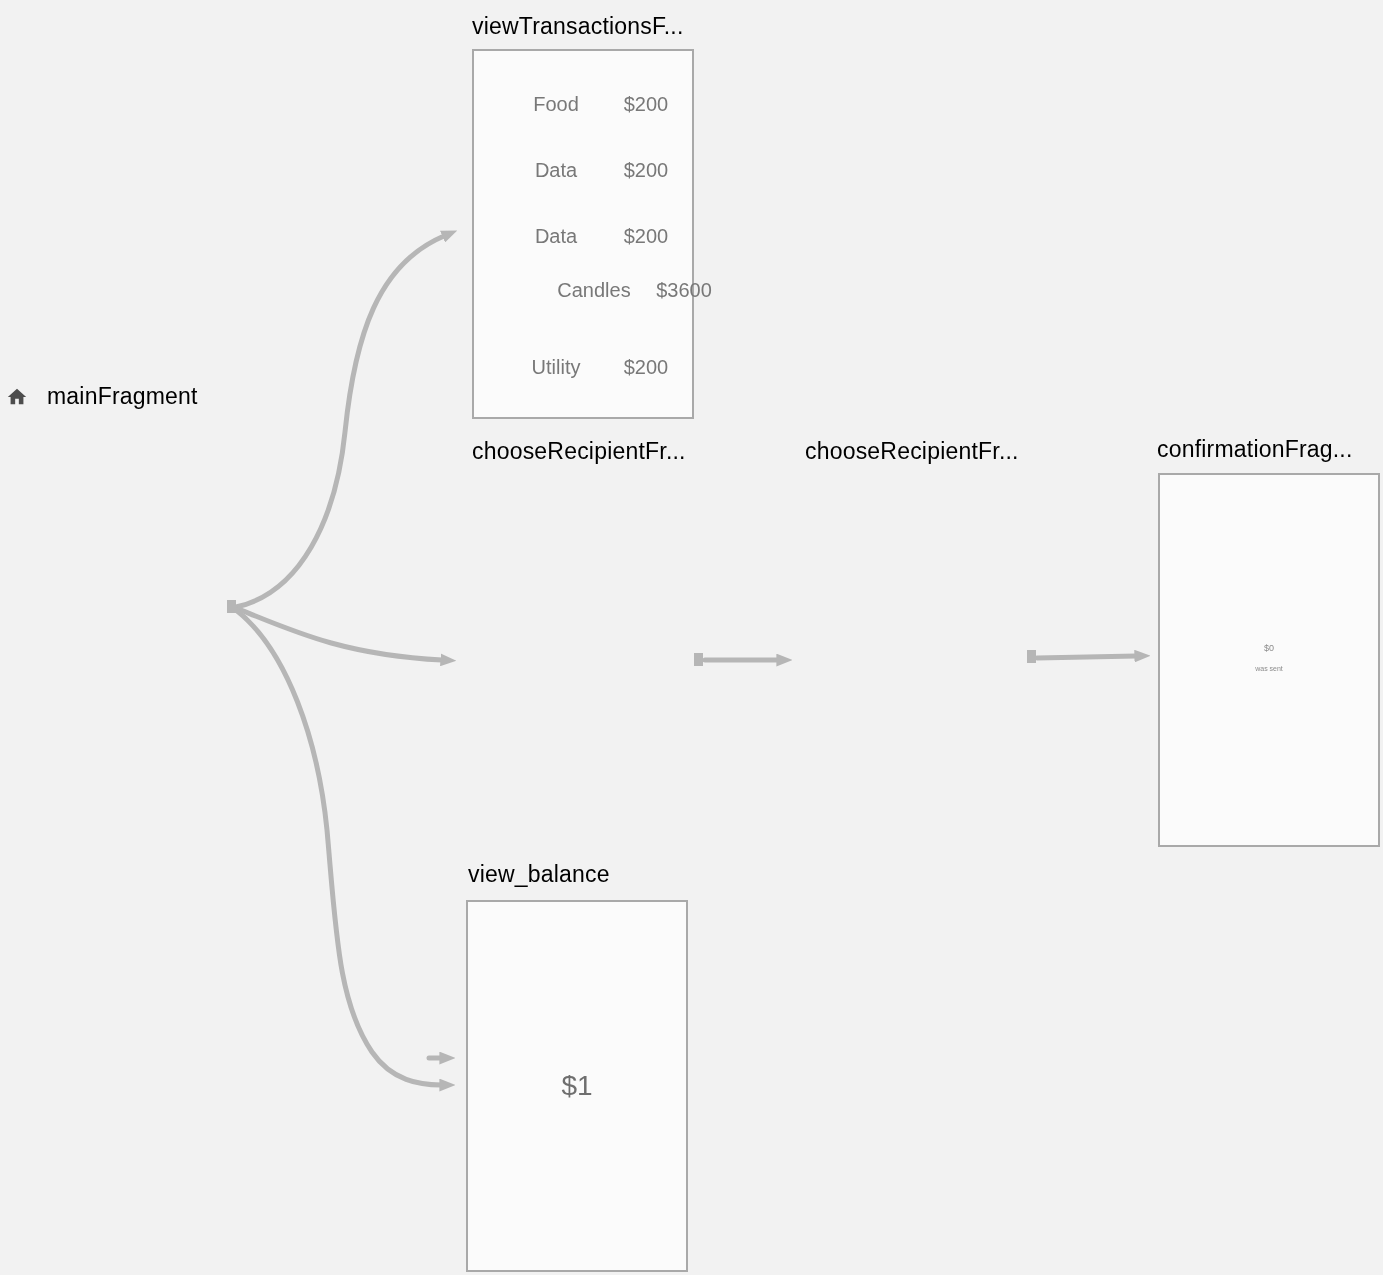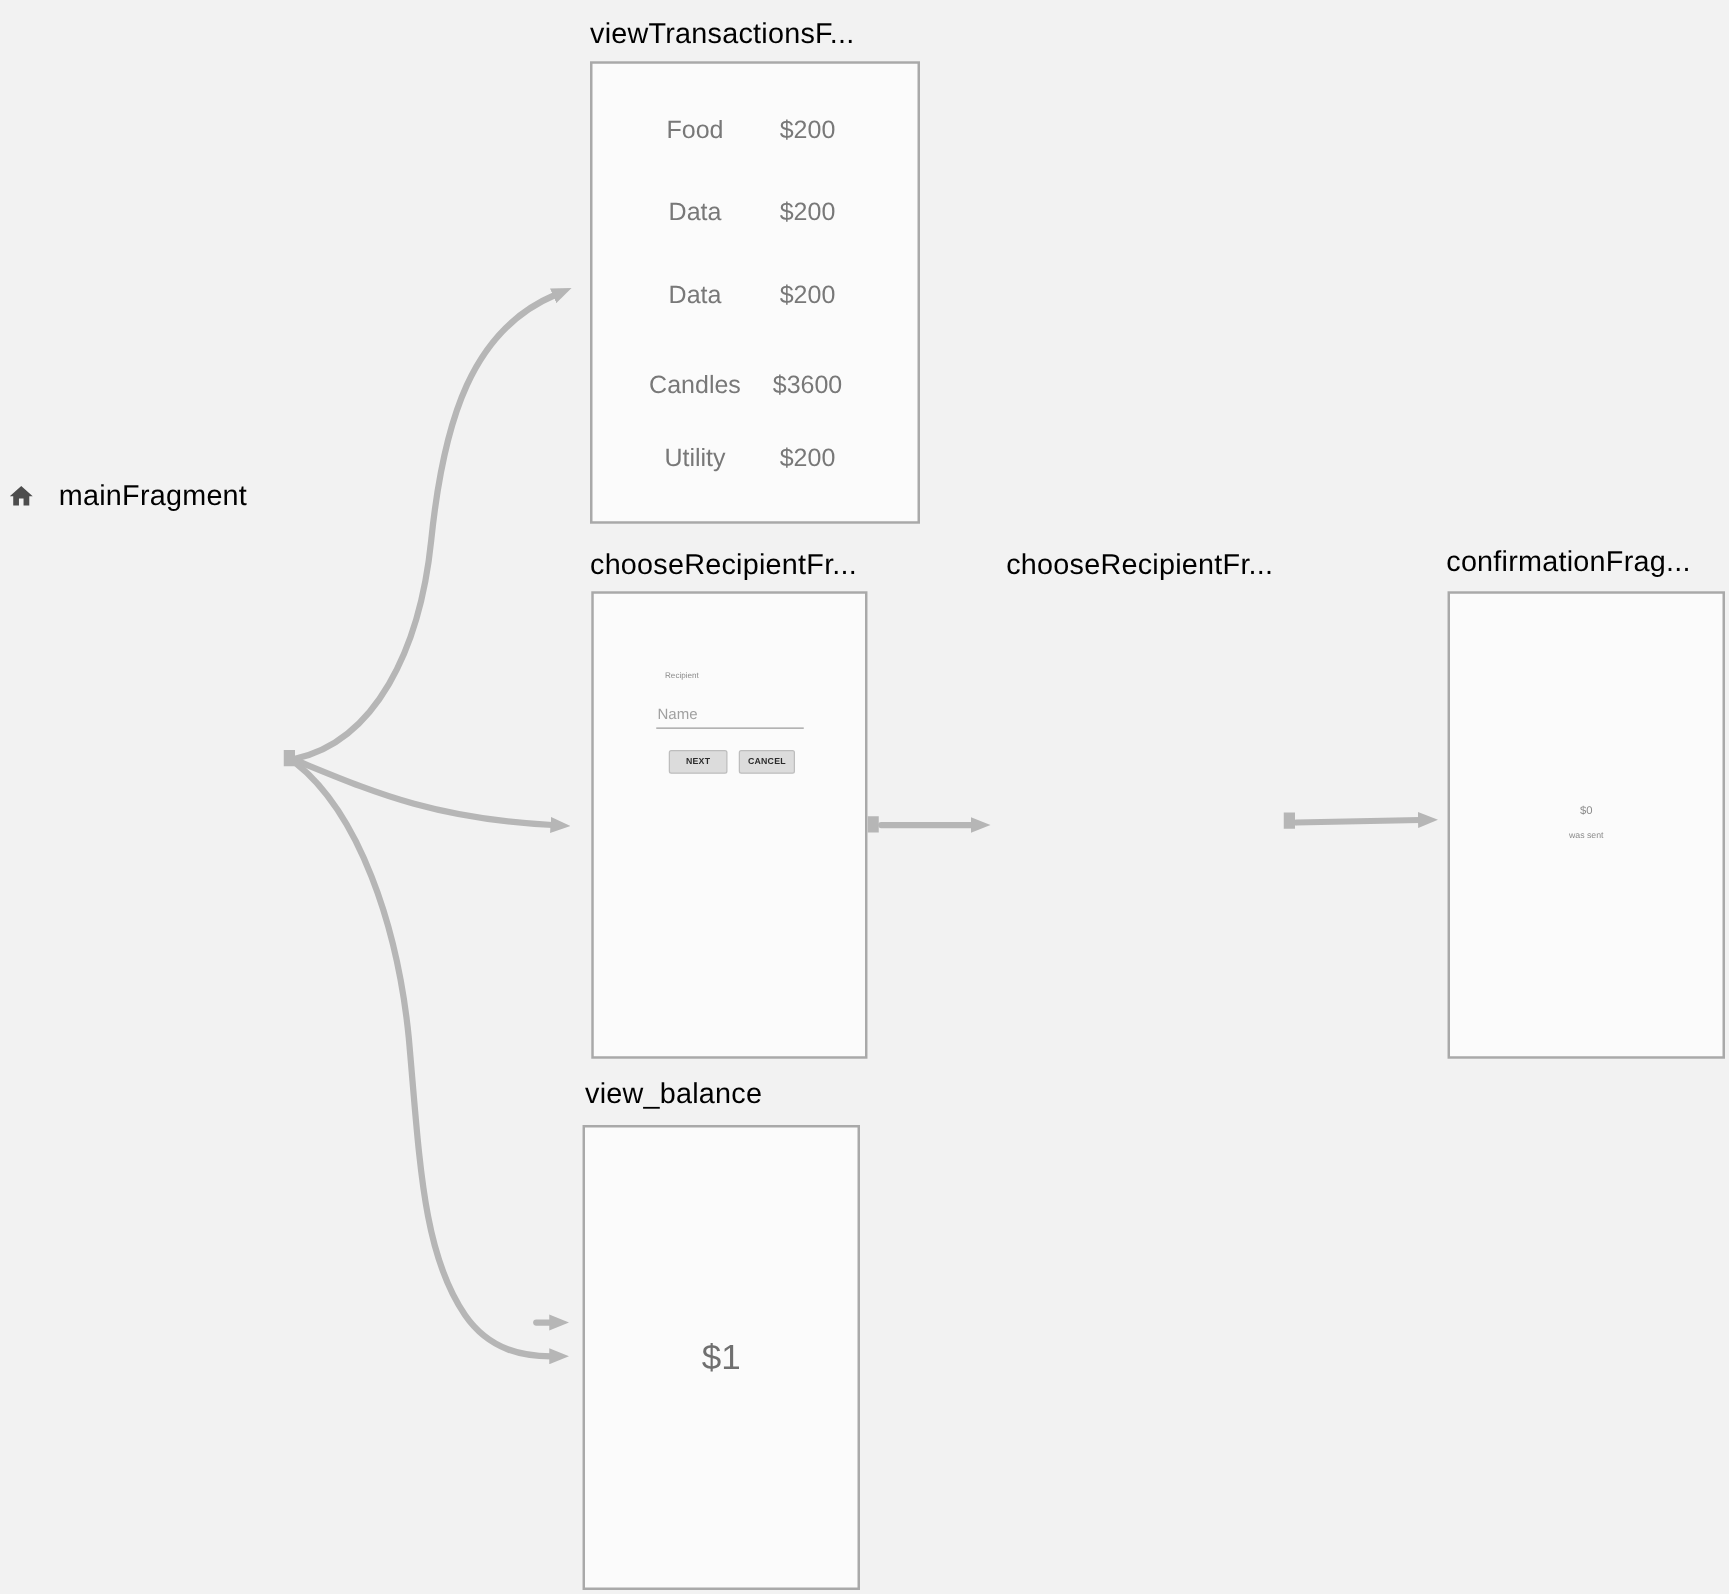--- a/index.html
+++ b/index.html
@@ -63,51 +63,44 @@
   </svg>
 
   <div class="frag-header" style="left:6px;top:383px;">
     <svg class="home-ic" viewBox="0 0 24 24">
       <path d="M10 20v-6h4v6h5v-8h3L12 3 2 12h3v8z" fill="#4d4d4d"></path>
     </svg>
     <span class="title" style="position:static;">mainFragment</span>
   </div>
 
   <div class="title" style="left:472px;top:13px;">viewTransactionsF...</div>
-  <div class="card" style="left:472px;top:49px;width:264px;height:370px;padding-left:39px;">
+  <div class="card" style="left:472px;top:49px;width:222px;height:370px;padding-left:39px;">
     <div class="tx-row" style="top:42px;">
       <span class="tx-label">Food</span>
       <span class="tx-amount">$200</span>
     </div>
     <div class="tx-row" style="top:108px;">
       <span class="tx-label">Data</span>
       <span class="tx-amount">$200</span>
     </div>
     <div class="tx-row" style="top:174px;">
       <span class="tx-label">Data</span>
       <span class="tx-amount">$200</span>
     </div>
-    <div class="tx-row" style="top:246px;">
+    <div class="tx-row" style="top:228px;margin-left:38px;">
       <span class="tx-label">Candles</span>
       <span class="tx-amount">$3600</span>
     </div>
     <div class="tx-row" style="top:305px;">
       <span class="tx-label">Utility</span>
       <span class="tx-amount">$200</span>
     </div>
   </div>
 
   <div class="title" style="left:472px;top:438px;text-align:right;">chooseRecipientFr...</div>
-  <div class="card" style="left:473px;top:473px;width:221px;height:374px;">
-    <span class="field-label" style="left:57px;top:62px;">Recipient</span>
-    <span class="field-text" style="left:51px;top:89px;font-size:12px;">Name</span>
-    <div class="field-line" style="left:50px;top:107px;width:118px;"></div>
-    <div class="pv-btn btn-sm" style="left:60px;top:125px;width:47px;height:19px;">NEXT</div>
-    <div class="pv-btn btn-sm" style="left:116px;top:125px;width:45px;height:19px;">CANCEL</div>
-  </div>
 
   <div class="title" style="left:805px;top:438px;">chooseRecipientFr...</div>
 
   <div class="title" style="left:1157px;top:436px;">confirmationFrag...</div>
   <div class="card" style="left:1158px;top:473px;width:222px;height:374px;">
     <div class="center-text" style="top:168px;font-size:9px;">$0</div>
     <div class="center-text" style="top:190px;font-size:7px;">was sent</div>
   </div>
 
   <div class="title" style="left:468px;top:861px;">view_balance</div>

